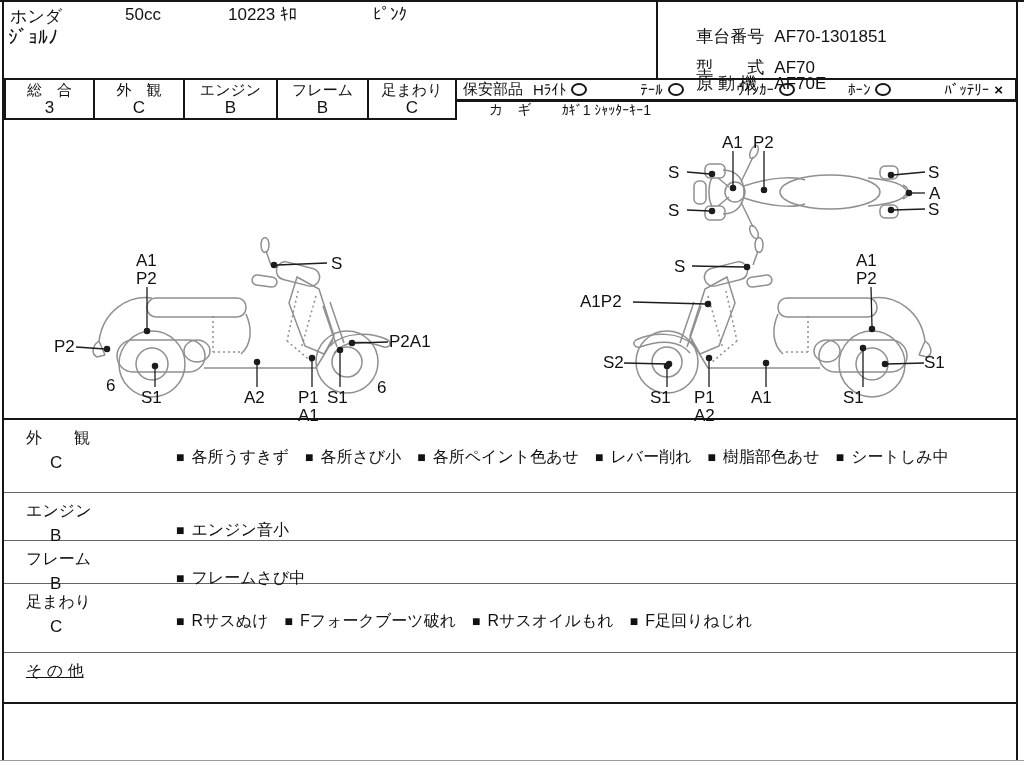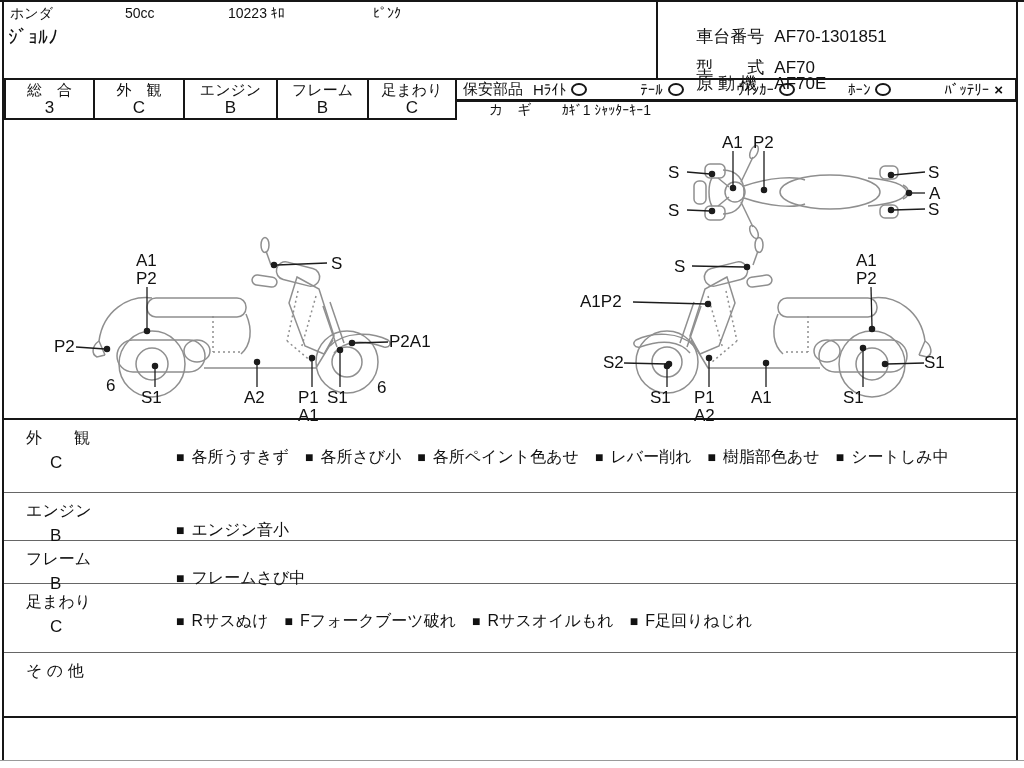--- a/index.html
+++ b/index.html
@@ -11,21 +11,21 @@
   .sheet { position: relative; width: 1024px; height: 768px; background: #fff; }
 
   
   .edge { position: absolute; background: #161616; }
   .edge-top    { left: 0; top: 0; width: 1024px; height: 2px; }
   .edge-left   { left: 2px; top: 0; width: 2px; height: 760px; }
   .edge-right  { left: 1016px; top: 0; width: 2px; height: 760px; }
   .edge-bottom { left: 0; top: 760px; width: 1024px; height: 1px; background: #9a9a9a; }
 
   
-  .hdr-item { position: absolute; font-size: 14px; white-space: pre; }
+  .hdr-item { position: absolute; font-size: 17px; white-space: pre; }
   .hdr-maker { left: 10px; top: 5px; }
   .hdr-model { left: 8px;  top: 26px; font-size: 20px; }
   .hdr-cc    { left: 125px; top: 5px; }
   .hdr-km    { left: 228px; top: 5px; }
   .hdr-color { left: 373px; top: 5px; }
   .hdr-divider { position: absolute; left: 656px; top: 0; width: 2px; height: 78px; background: #161616; }
   .hr-row { position: absolute; left: 668px; font-size: 17px; white-space: pre; }
   .hr-row .lab { display: inline-block; min-width: 78px; }
   .hr-1 { top: 5px; } .hr-2 { top: 36px; } .hr-3 { top: 52px; }
 
@@ -317,20 +317,20 @@
         <div class="c-items"><span class="c-item"><span class="bullet">■</span>エンジン音小</span></div>
       </div>
       <div class="comment-row" style="height: 43px;">
         <div class="c-label-col"><div class="c-label">フレーム</div><div class="c-grade">B</div></div>
         <div class="c-items"><span class="c-item"><span class="bullet">■</span>フレームさび中</span></div>
       </div>
       <div class="comment-row" style="height: 69px;">
         <div class="c-label-col"><div class="c-label">足まわり</div><div class="c-grade">C</div></div>
         <div class="c-items"><span class="c-item"><span class="bullet">■</span>Rサスぬけ</span><span class="c-item"><span class="bullet">■</span>Fフォークブーツ破れ</span><span class="c-item"><span class="bullet">■</span>Rサスオイルもれ</span><span class="c-item"><span class="bullet">■</span>F足回りねじれ</span></div>
       </div>
-      <div class="comment-row" style="height: 64px;">
+      <div class="comment-row" style="height: 50px; text-decoration: underline;">
         <div class="c-label-col"><div class="c-label">そ の 他</div></div>
         <div class="c-items"></div>
       </div>
       <div class="comment-row-empty"></div>
     </div>
 
 </div>
 
 </body></html>

